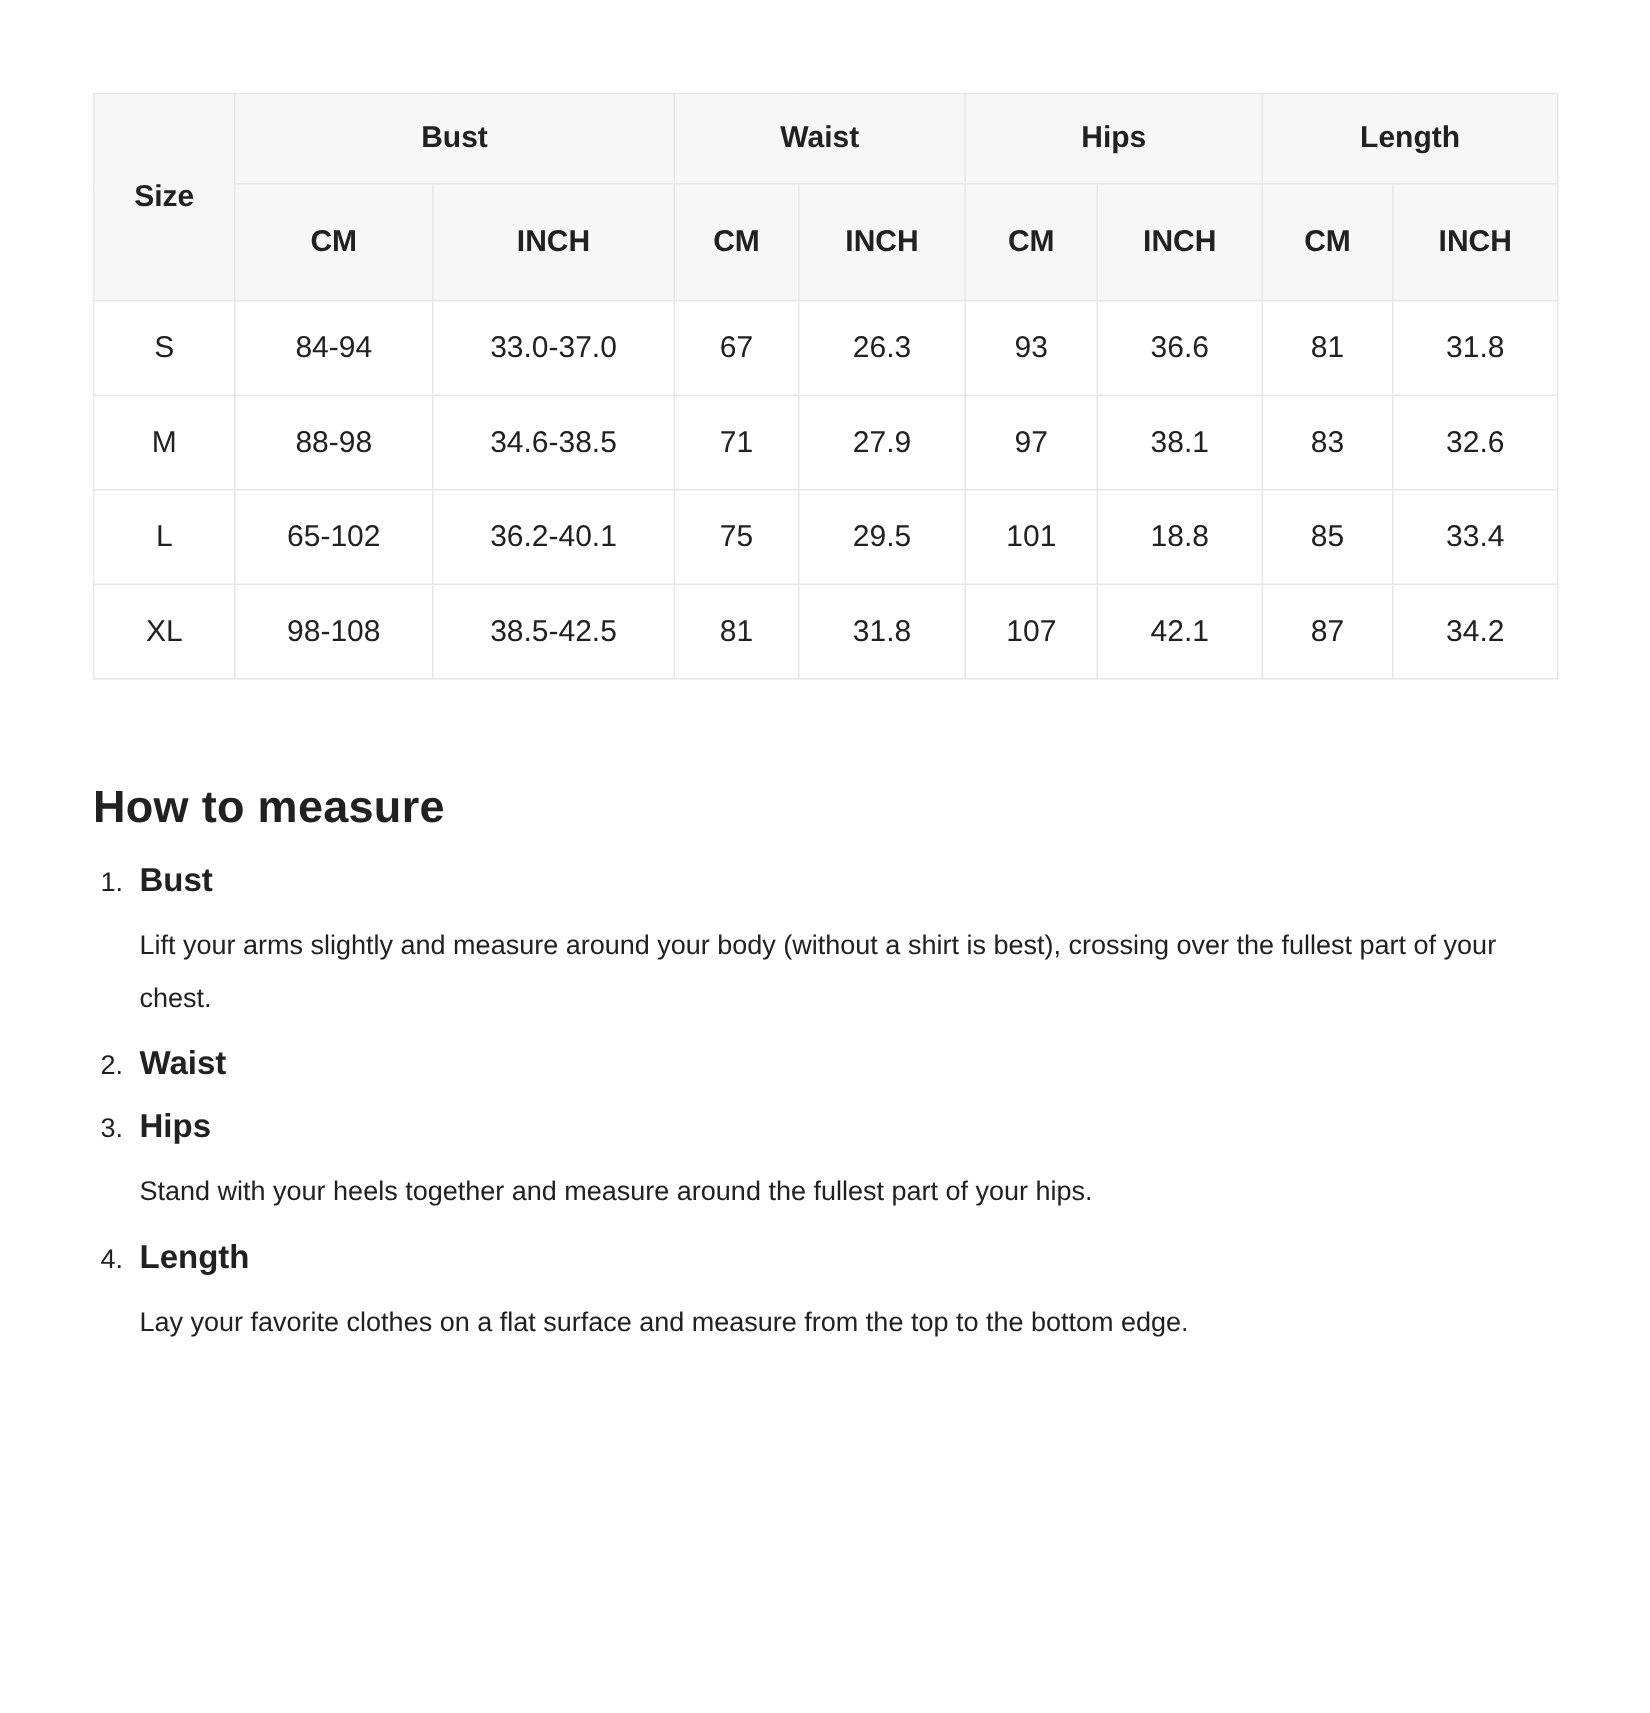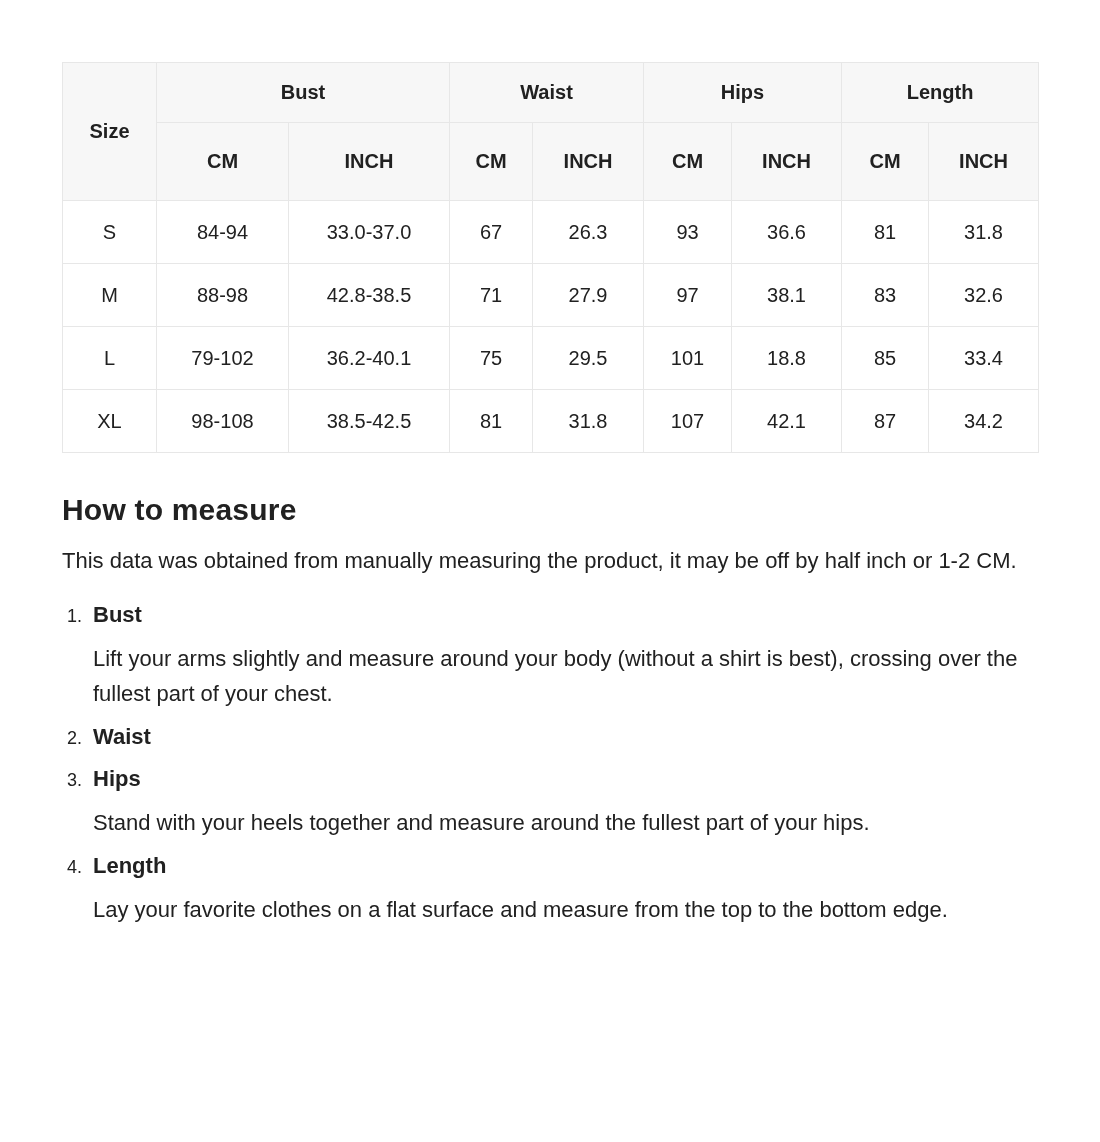--- a/index.html
+++ b/index.html
@@ -37,21 +37,21 @@
   tr.unit-row th { height: 78px; }
   table.size-chart tbody td {
     height: 63px;
     background: #ffffff;
     font-weight: 400;
   }
   th.size-head { background: #f7f7f7; margin-top: 15px; }
 
   
   .how-to {
-    margin-top: 40px;
+    margin-top: 69px;
   }
   .how-to h2 {
     font-size: 30px;
     font-weight: 700;
     letter-spacing: 0.2px;
     margin-bottom: 16px;
   }
   .intro {
     font-size: 22px;
     line-height: 35px;
@@ -73,21 +73,21 @@
     margin-right: 11px;
     padding-top: 1px;
   }
   .step-body { flex: 1 1 auto; max-width: 950px; }
   .step-term {
     font-size: 22px;
     font-weight: 700;
     line-height: 30px;
   }
   .step-desc {
-    font-size: 22px;
+    font-size: 18px;
     line-height: 35px;
     margin-top: 11px;
   }
 </style>
 </head>
 <body>
 
 <div class="page">
 
   <table class="size-chart">
@@ -129,31 +129,31 @@
         <td>67</td>
         <td>26.3</td>
         <td>93</td>
         <td>36.6</td>
         <td>81</td>
         <td>31.8</td>
       </tr>
       <tr>
         <td>M</td>
         <td>88-98</td>
-        <td>42.8-38.5</td>
+        <td>34.6-38.5</td>
         <td>71</td>
         <td>27.9</td>
         <td>97</td>
         <td>38.1</td>
         <td>83</td>
         <td>32.6</td>
       </tr>
       <tr>
         <td>L</td>
-        <td>79-102</td>
+        <td>65-102</td>
         <td>36.2-40.1</td>
         <td>75</td>
         <td>29.5</td>
         <td>101</td>
         <td>18.8</td>
         <td>85</td>
         <td>33.4</td>
       </tr>
       <tr>
         <td>XL</td>
@@ -164,21 +164,20 @@
         <td>107</td>
         <td>42.1</td>
         <td>87</td>
         <td>34.2</td>
       </tr>
     </tbody>
   </table>
 
   <div class="how-to">
     <h2>How to measure</h2>
-    <p class="intro">This data was obtained from manually measuring the product, it may be off by half inch or 1-2 CM.</p>
 
     <ol class="steps">
       <li class="step">
         <span class="step-num">1.</span>
         <div class="step-body">
           <div class="step-term">Bust</div>
           <p class="step-desc">Lift your arms slightly and measure around your body (without a shirt is best), crossing over the fullest part of your chest.</p>
         </div>
       </li>
       <li class="step">

